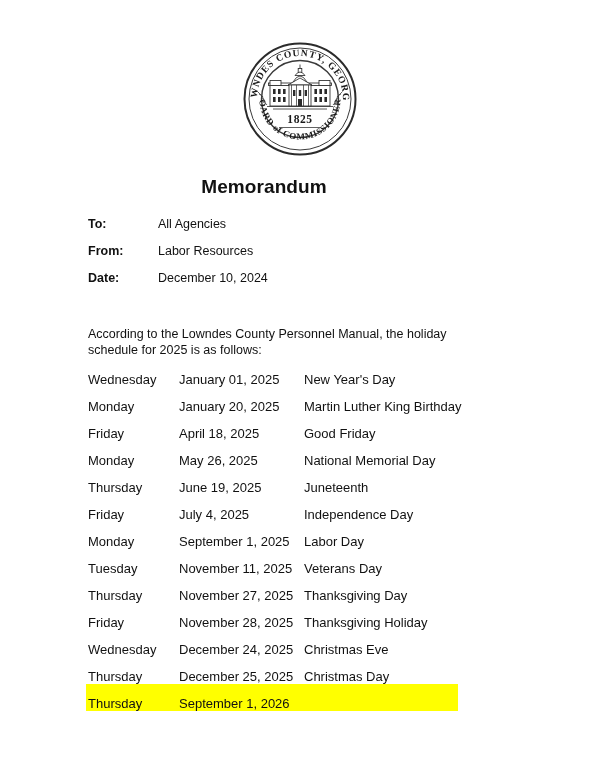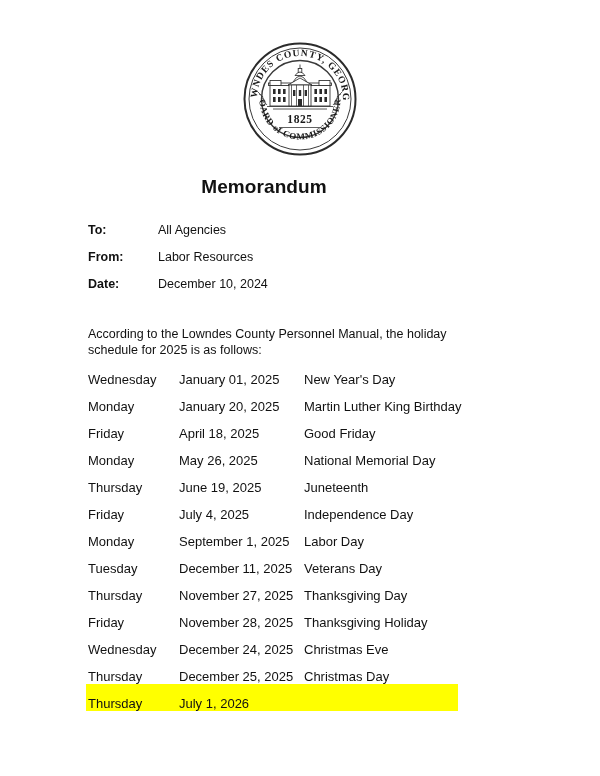--- a/index.html
+++ b/index.html
@@ -48,21 +48,21 @@
 
   
   .fields {
     position: absolute;
     top: 210px;
     left: 88px;
     width: 430px;
   }
   .field-row {
     display: flex;
-    align-items: flex-end;
+    align-items: center;
     height: 27px;
   }
   .field-label {
     width: 70px;
     flex: 0 0 70px;
     font-size: 12.5px;
     font-weight: bold;
   }
   .field-value {
     font-size: 12.5px;
@@ -252,21 +252,21 @@
         <span class="col-date">July 4, 2025</span>
         <span class="col-name">Independence Day</span>
       </div>
       <div class="holiday-row">
         <span class="col-day">Monday</span>
         <span class="col-date">September 1, 2025</span>
         <span class="col-name">Labor Day</span>
       </div>
       <div class="holiday-row">
         <span class="col-day">Tuesday</span>
-        <span class="col-date">December 11, 2025</span>
+        <span class="col-date">November 11, 2025</span>
         <span class="col-name">Veterans Day</span>
       </div>
       <div class="holiday-row">
         <span class="col-day">Thursday</span>
         <span class="col-date">November 27, 2025</span>
         <span class="col-name">Thanksgiving Day</span>
       </div>
       <div class="holiday-row">
         <span class="col-day">Friday</span>
         <span class="col-date">November 28, 2025</span>
@@ -277,17 +277,17 @@
         <span class="col-date">December 24, 2025</span>
         <span class="col-name">Christmas Eve</span>
       </div>
       <div class="holiday-row">
         <span class="col-day">Thursday</span>
         <span class="col-date">December 25, 2025</span>
         <span class="col-name">Christmas Day</span>
       </div>
       <div class="holiday-row highlight">
         <span class="col-day">Thursday</span>
-        <span class="col-date">July 1, 2026</span>
+        <span class="col-date">September 1, 2026</span>
       </div>
     </div>
 
 </div>
 
 </body></html>

